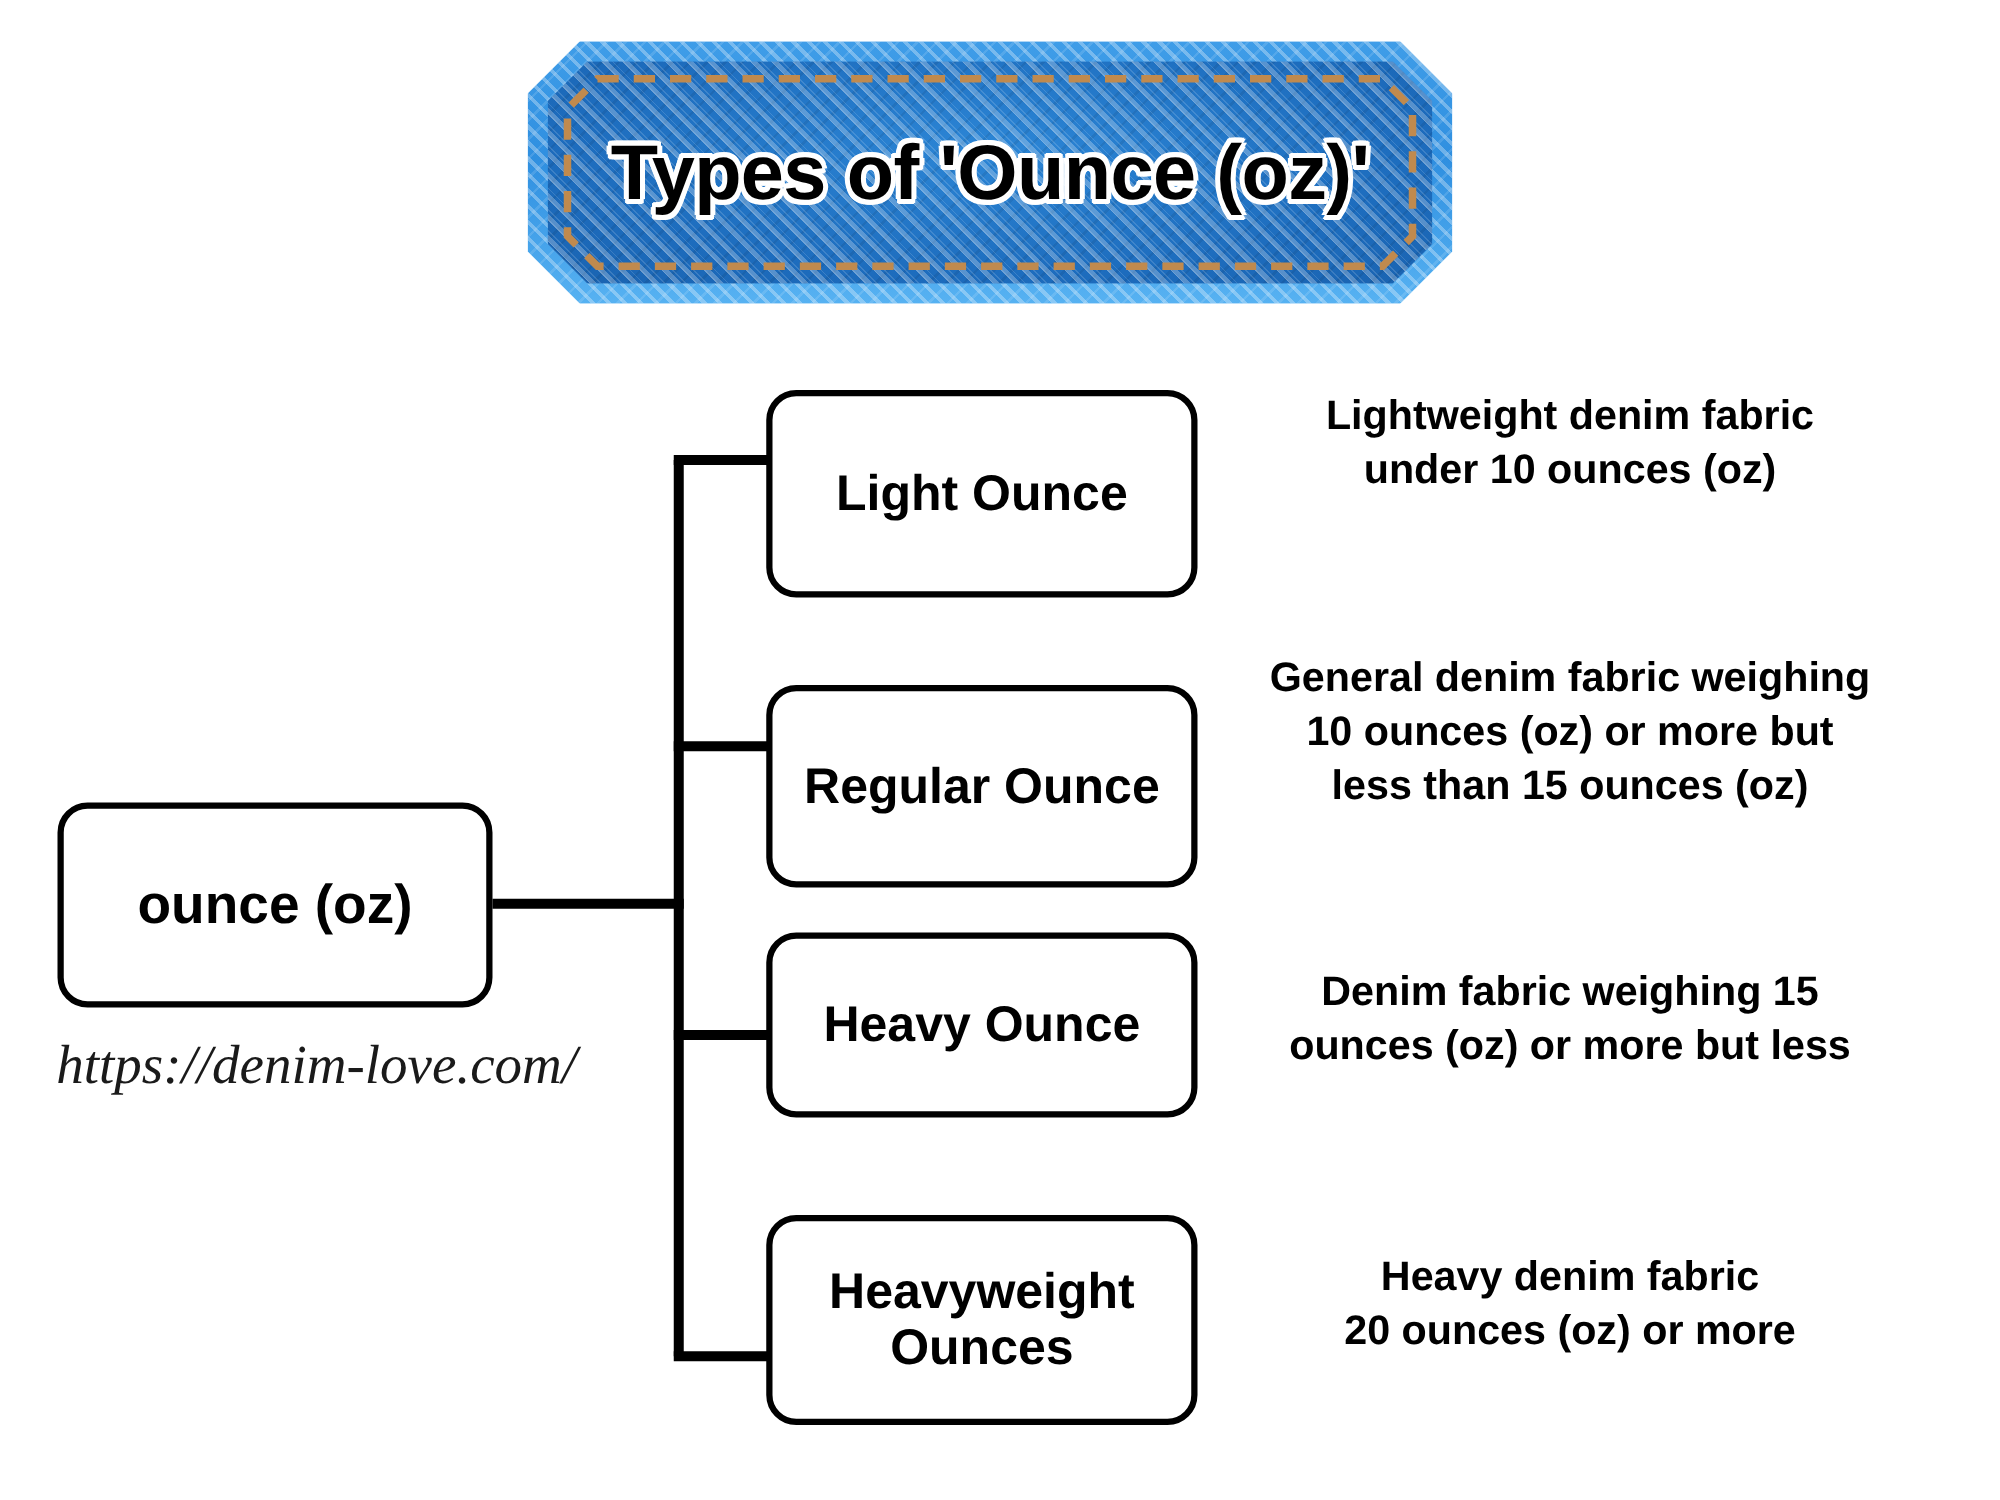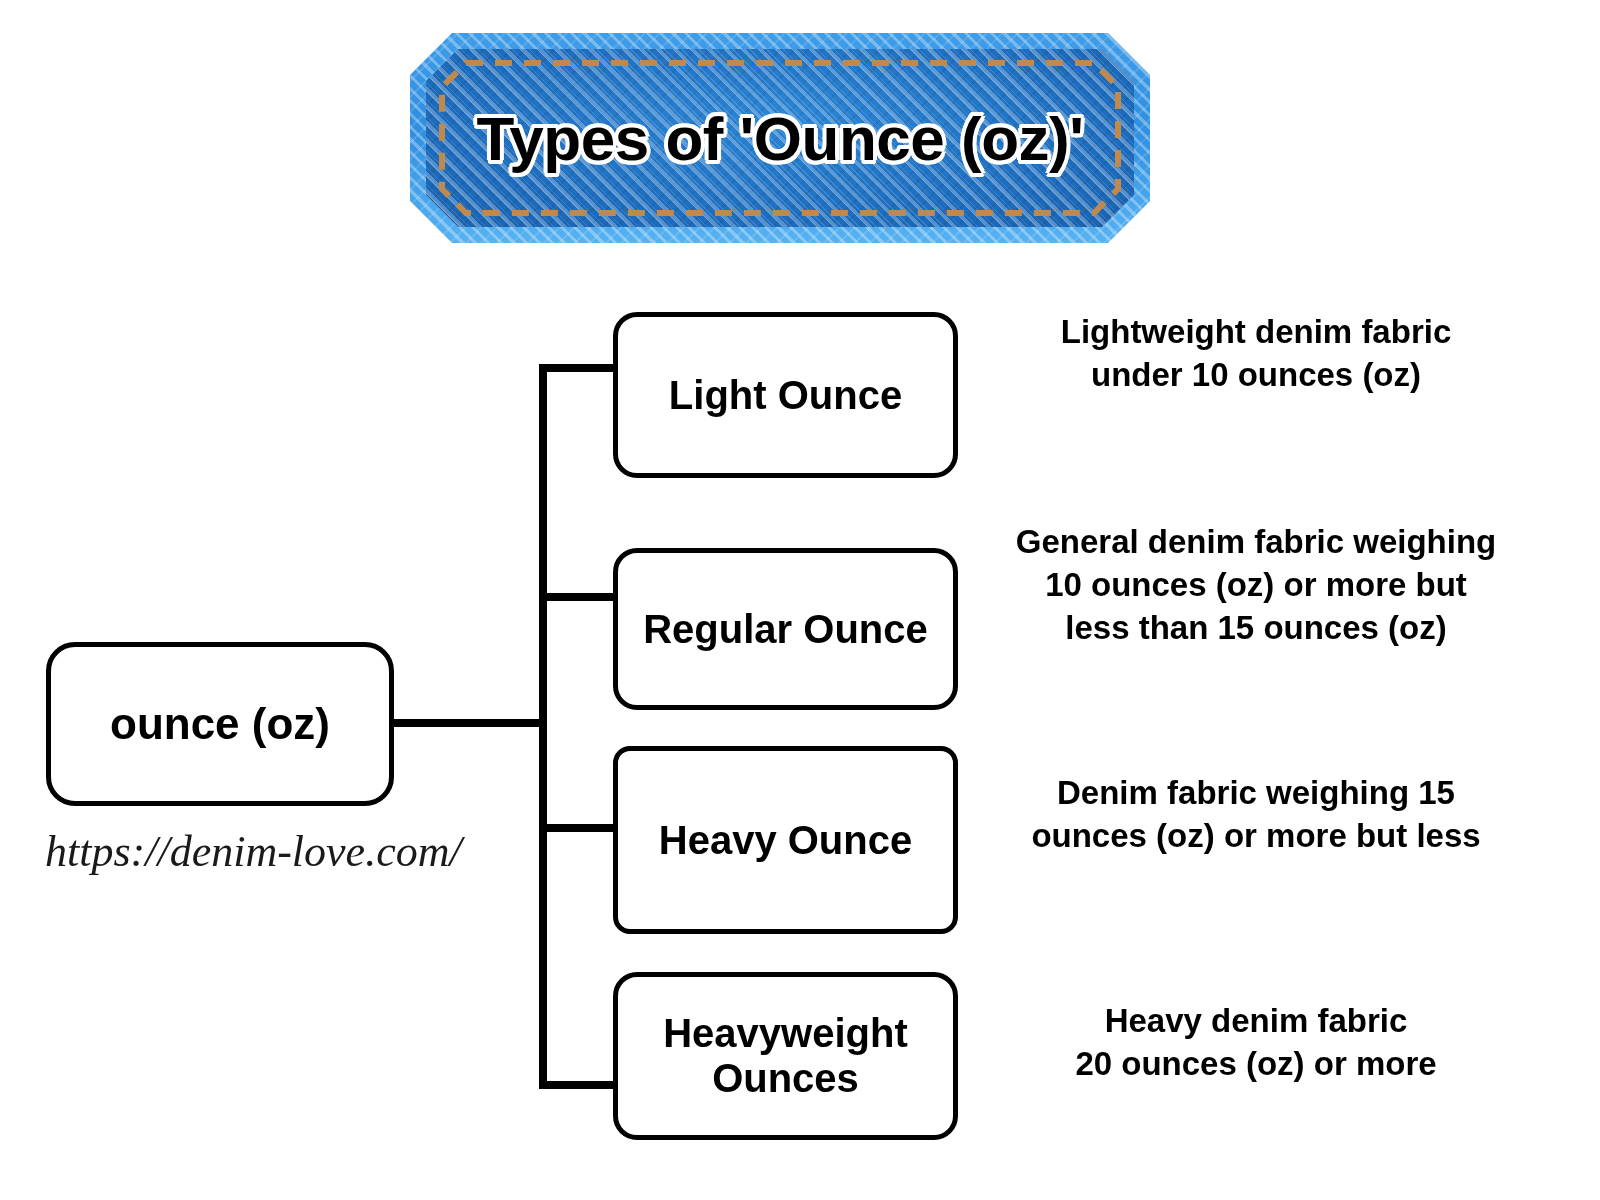--- a/index.html
+++ b/index.html
@@ -12,21 +12,21 @@
     width: 1600px;
     height: 1200px;
     background: #ffffff;
     overflow: hidden;
     font-family: "Liberation Sans", sans-serif;
   }
 
   
   #title-banner {
     position: absolute;
-    left: 410px;
+    left: 422px;
     top: 33px;
     width: 740px;
     height: 210px;
   }
   .banner-outer {
     position: absolute;
     inset: 0;
     -webkit-clip-path: polygon(42px 0, calc(100% - 42px) 0, 100% 42px, 100% calc(100% - 42px),
                  calc(100% - 42px) 100%, 42px 100%, 0 calc(100% - 42px), 0 42px);
     clip-path: polygon(42px 0, calc(100% - 42px) 0, 100% 42px, 100% calc(100% - 42px),
@@ -104,31 +104,30 @@
     font-weight: bold;
     color: #000000;
     line-height: 1.12;
   }
   #root-node {
     left: 46px;
     top: 642px;
     width: 348px;
     height: 164px;
     font-size: 44px;
-    border-radius: 29px;
   }
   .child-node {
     left: 613px;
     width: 345px;
     font-size: 40px;
     padding: 0 10px;
   }
   #child-node-0 { top: 288px;  height: 166px; margin-top: 24px; }
   #child-node-1 { top: 516px;  height: 162px; margin-top: 32px; }
-  #child-node-2 { top: 746px;  height: 188px; border-radius: 17px; }
+  #child-node-2 { top: 746px;  height: 148px; }
   #child-node-3 { top: 972px;  height: 168px; }
 
   
   .desc {
     position: absolute;
     font-size: 33px;
     font-weight: bold;
     color: #000000;
     line-height: 1.30;
     left: 976px;

